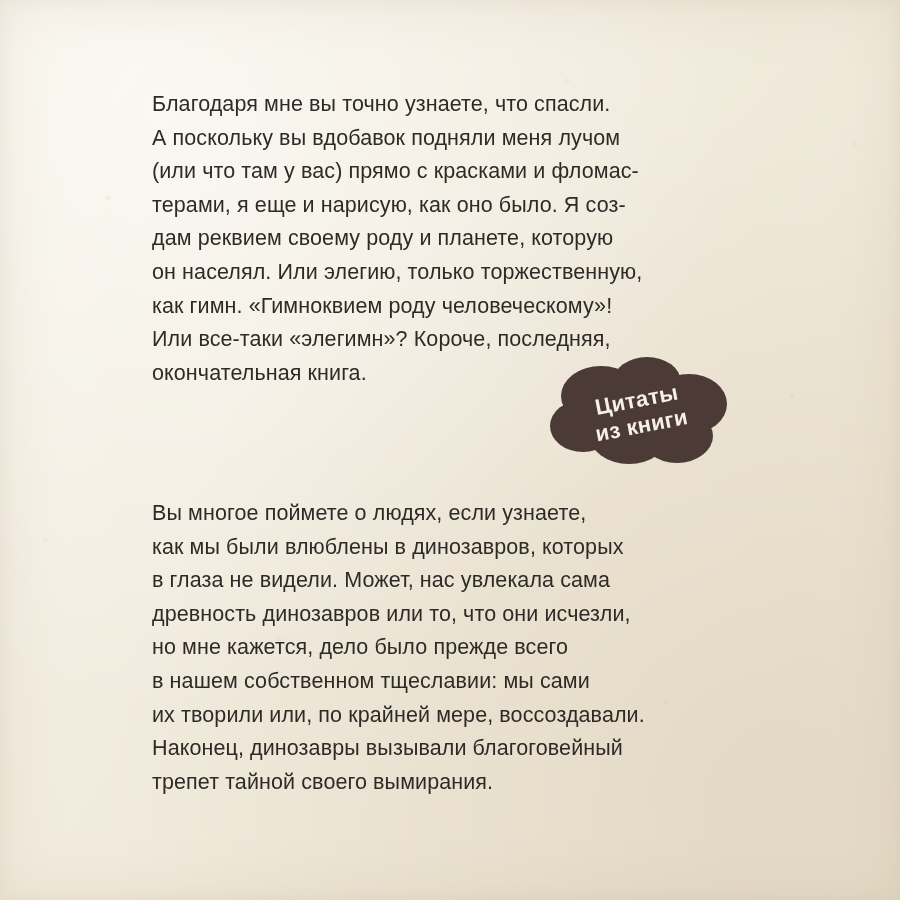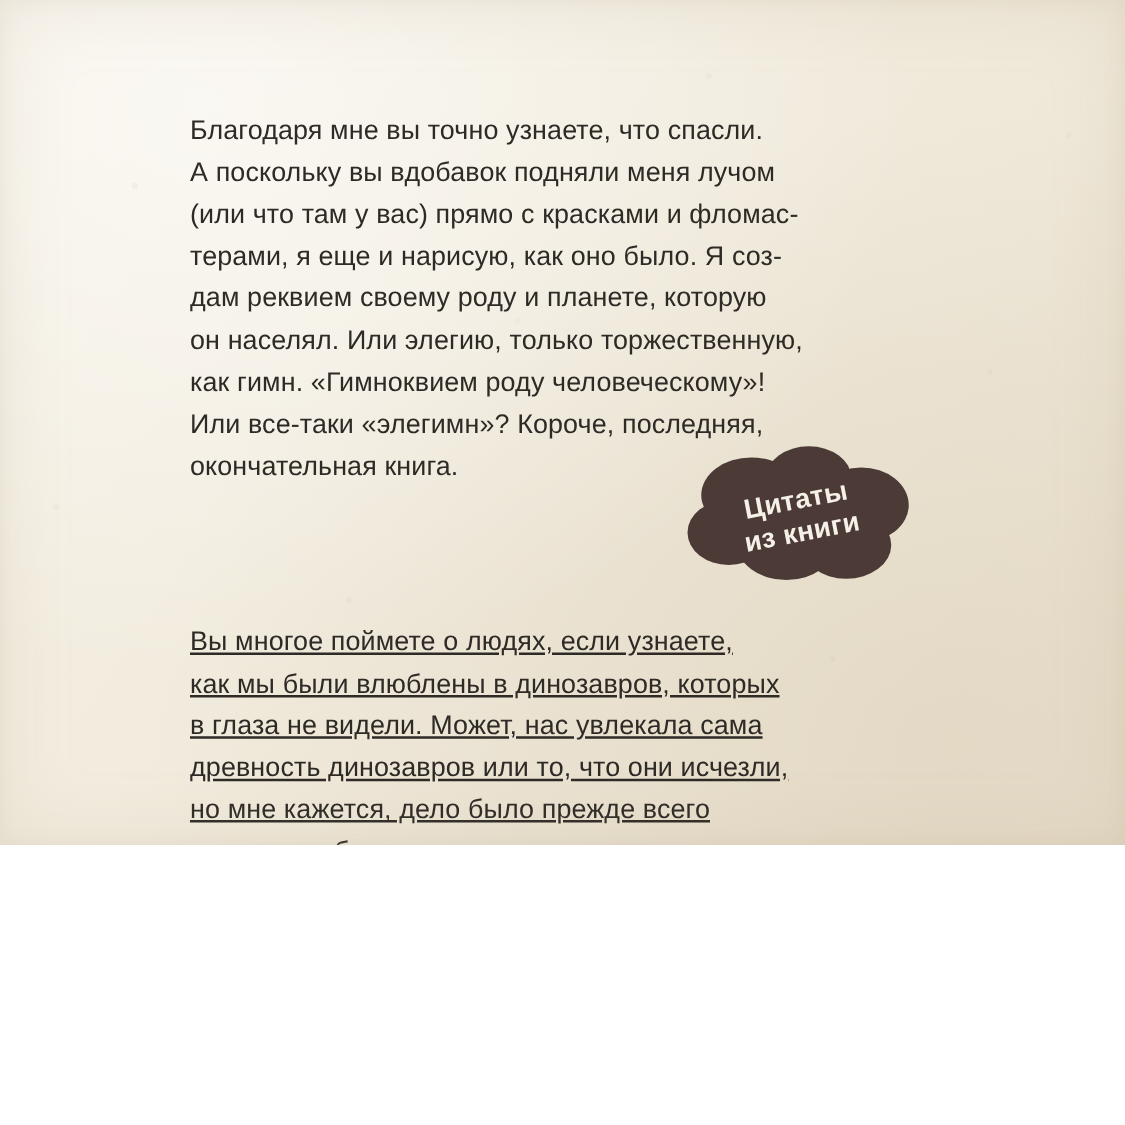--- a/index.html
+++ b/index.html
@@ -10,21 +10,21 @@
   body {
     width: 900px;
     height: 900px;
     font-family: "Liberation Sans", sans-serif;
     overflow: hidden;
   }
 
   .page {
     position: relative;
     width: 900px;
-    height: 676px;
+    height: 900px;
     background: #f2ece0;
     background-image:
       radial-gradient(ellipse at 18% 12%, rgba(255,255,255,0.55) 0%, rgba(255,255,255,0) 55%),
       radial-gradient(ellipse at 85% 88%, rgba(214,200,176,0.45) 0%, rgba(214,200,176,0) 60%),
       linear-gradient(125deg, #f6f1e6 0%, #f1ebdd 45%, #ece4d3 100%);
     box-sizing: border-box;
     overflow: hidden;
   }
 
   
@@ -57,21 +57,21 @@
     position: absolute;
     left: 152px;
     color: #2e2b27;
     font-size: 21.5px;
     line-height: 33.6px;
     letter-spacing: 0.1px;
     white-space: pre-wrap;
   }
 
   #quote-one { top: 88px; width: 620px; }
-  #quote-two { top: 497px; width: 620px; text-decoration: underline; }
+  #quote-two { top: 497px; width: 620px; }
 
   
   .cloud-badge {
     position: absolute;
     left: 543px;
     top: 356px;
     width: 192px;
     height: 112px;
   }
   .cloud-badge svg { display: block; }

